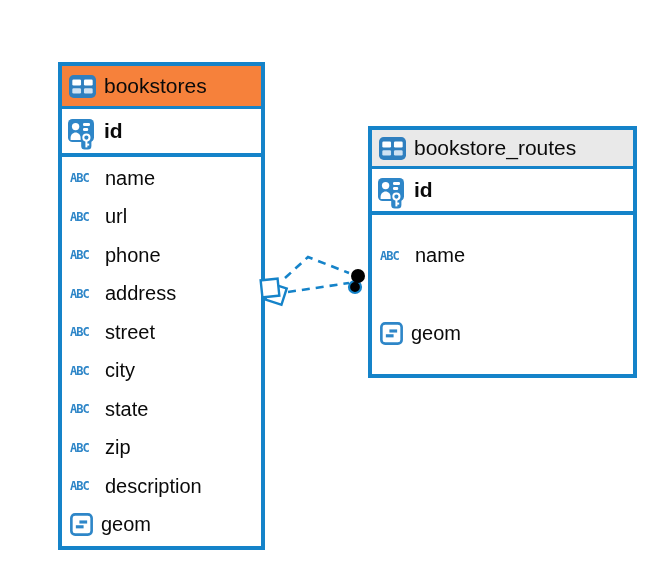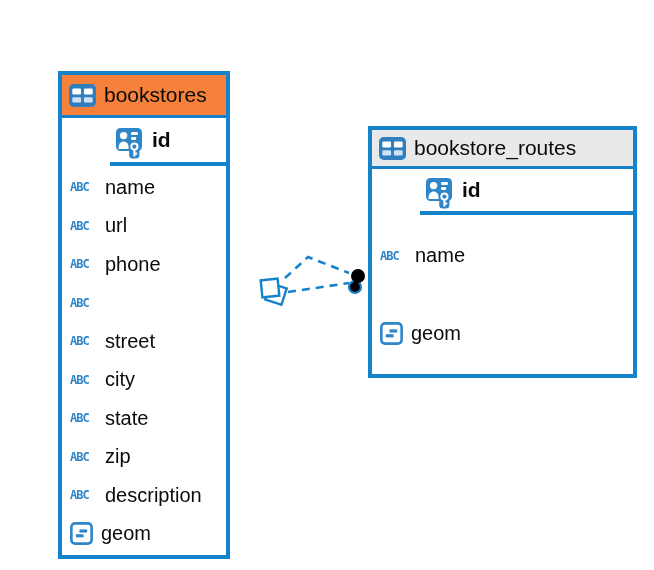--- a/index.html
+++ b/index.html
@@ -4,33 +4,33 @@
 <style>
   html,body{margin:0;padding:0;background:#ffffff;}
   .canvas{
     position:relative;width:654px;height:570px;background:#ffffff;overflow:hidden;
     font-family:"Liberation Sans",sans-serif;color:#0a0a0a;
   }
   .erd-table{
     position:absolute;background:#ffffff;border:4px solid #1583C9;
     box-sizing:border-box;display:flex;flex-direction:column;
   }
-  #table-bookstores{left:58px;top:71px;width:172px;height:488px;}
+  #table-bookstores{left:58px;top:62px;width:207px;height:488px;}
   #table-bookstore-routes{left:368px;top:126px;width:269px;height:252px;}
 
   .table-header{
     flex:0 0 auto;display:flex;align-items:center;gap:8px;padding:0 7px;
     border-bottom:3px solid #1583C9;font-size:21px;font-weight:400;white-space:nowrap;
   }
   #table-bookstores .table-header{height:40px;background:#F6813B;}
   #table-bookstore-routes .table-header{height:36px;background:#E9E9E9;}
 
   .pk-row{
     flex:0 0 auto;display:flex;align-items:center;gap:8px;padding:0 6px;
-    border-bottom:4px solid #1583C9;font-size:21px;font-weight:700;white-space:nowrap;margin-left:48px;
+    border-bottom:4px solid #1583C9;font-size:21px;font-weight:700;white-space:nowrap;
   }
   #table-bookstores .pk-row{height:44px;}
   #table-bookstore-routes .pk-row{height:42px;}
 
   .fields{flex:1 1 auto;display:flex;flex-direction:column;padding:2px 0;}
   .col-row{
     flex:1 1 0;display:flex;align-items:center;gap:8px;padding:0 8px;
     font-size:20px;font-weight:400;white-space:nowrap;
   }
 
@@ -89,20 +89,21 @@
       <div class="col-row">
         <span class="icon abc-glyph">ABC</span>
         <span>url</span>
       </div>
       <div class="col-row">
         <span class="icon abc-glyph">ABC</span>
         <span>phone</span>
       </div>
       <div class="col-row">
         <span class="icon abc-glyph">ABC</span>
+        <span>address</span>
       </div>
       <div class="col-row">
         <span class="icon abc-glyph">ABC</span>
         <span>street</span>
       </div>
       <div class="col-row">
         <span class="icon abc-glyph">ABC</span>
         <span>city</span>
       </div>
       <div class="col-row">

